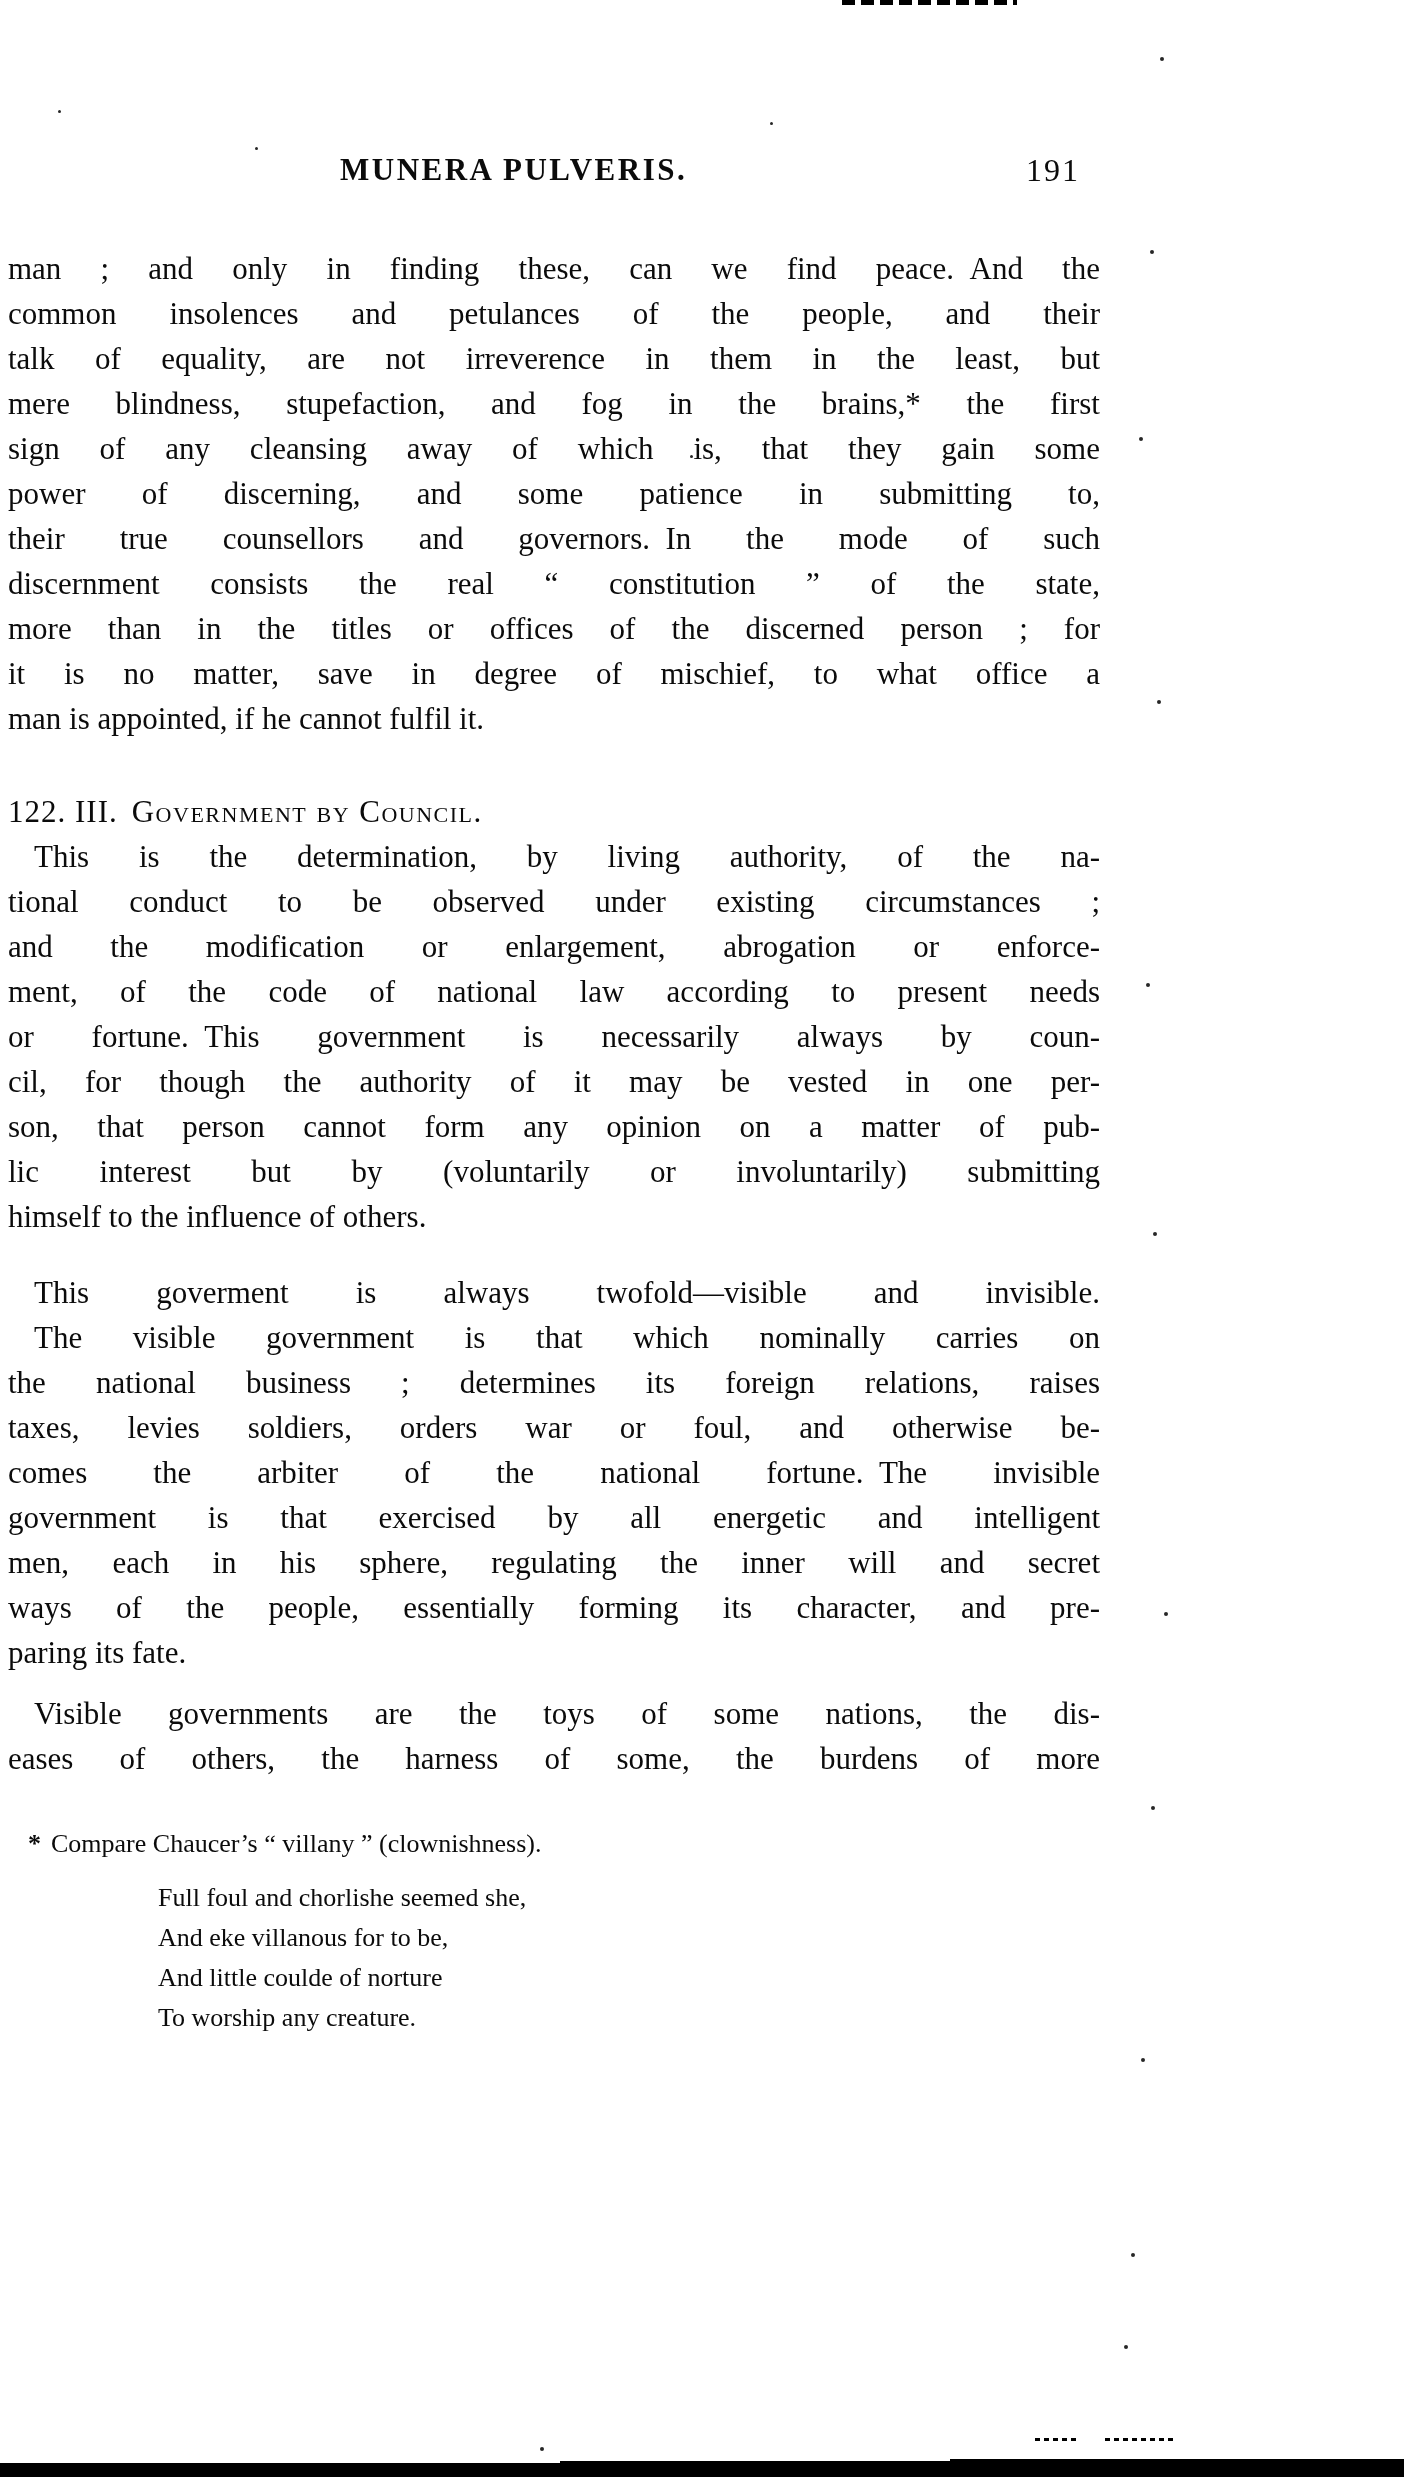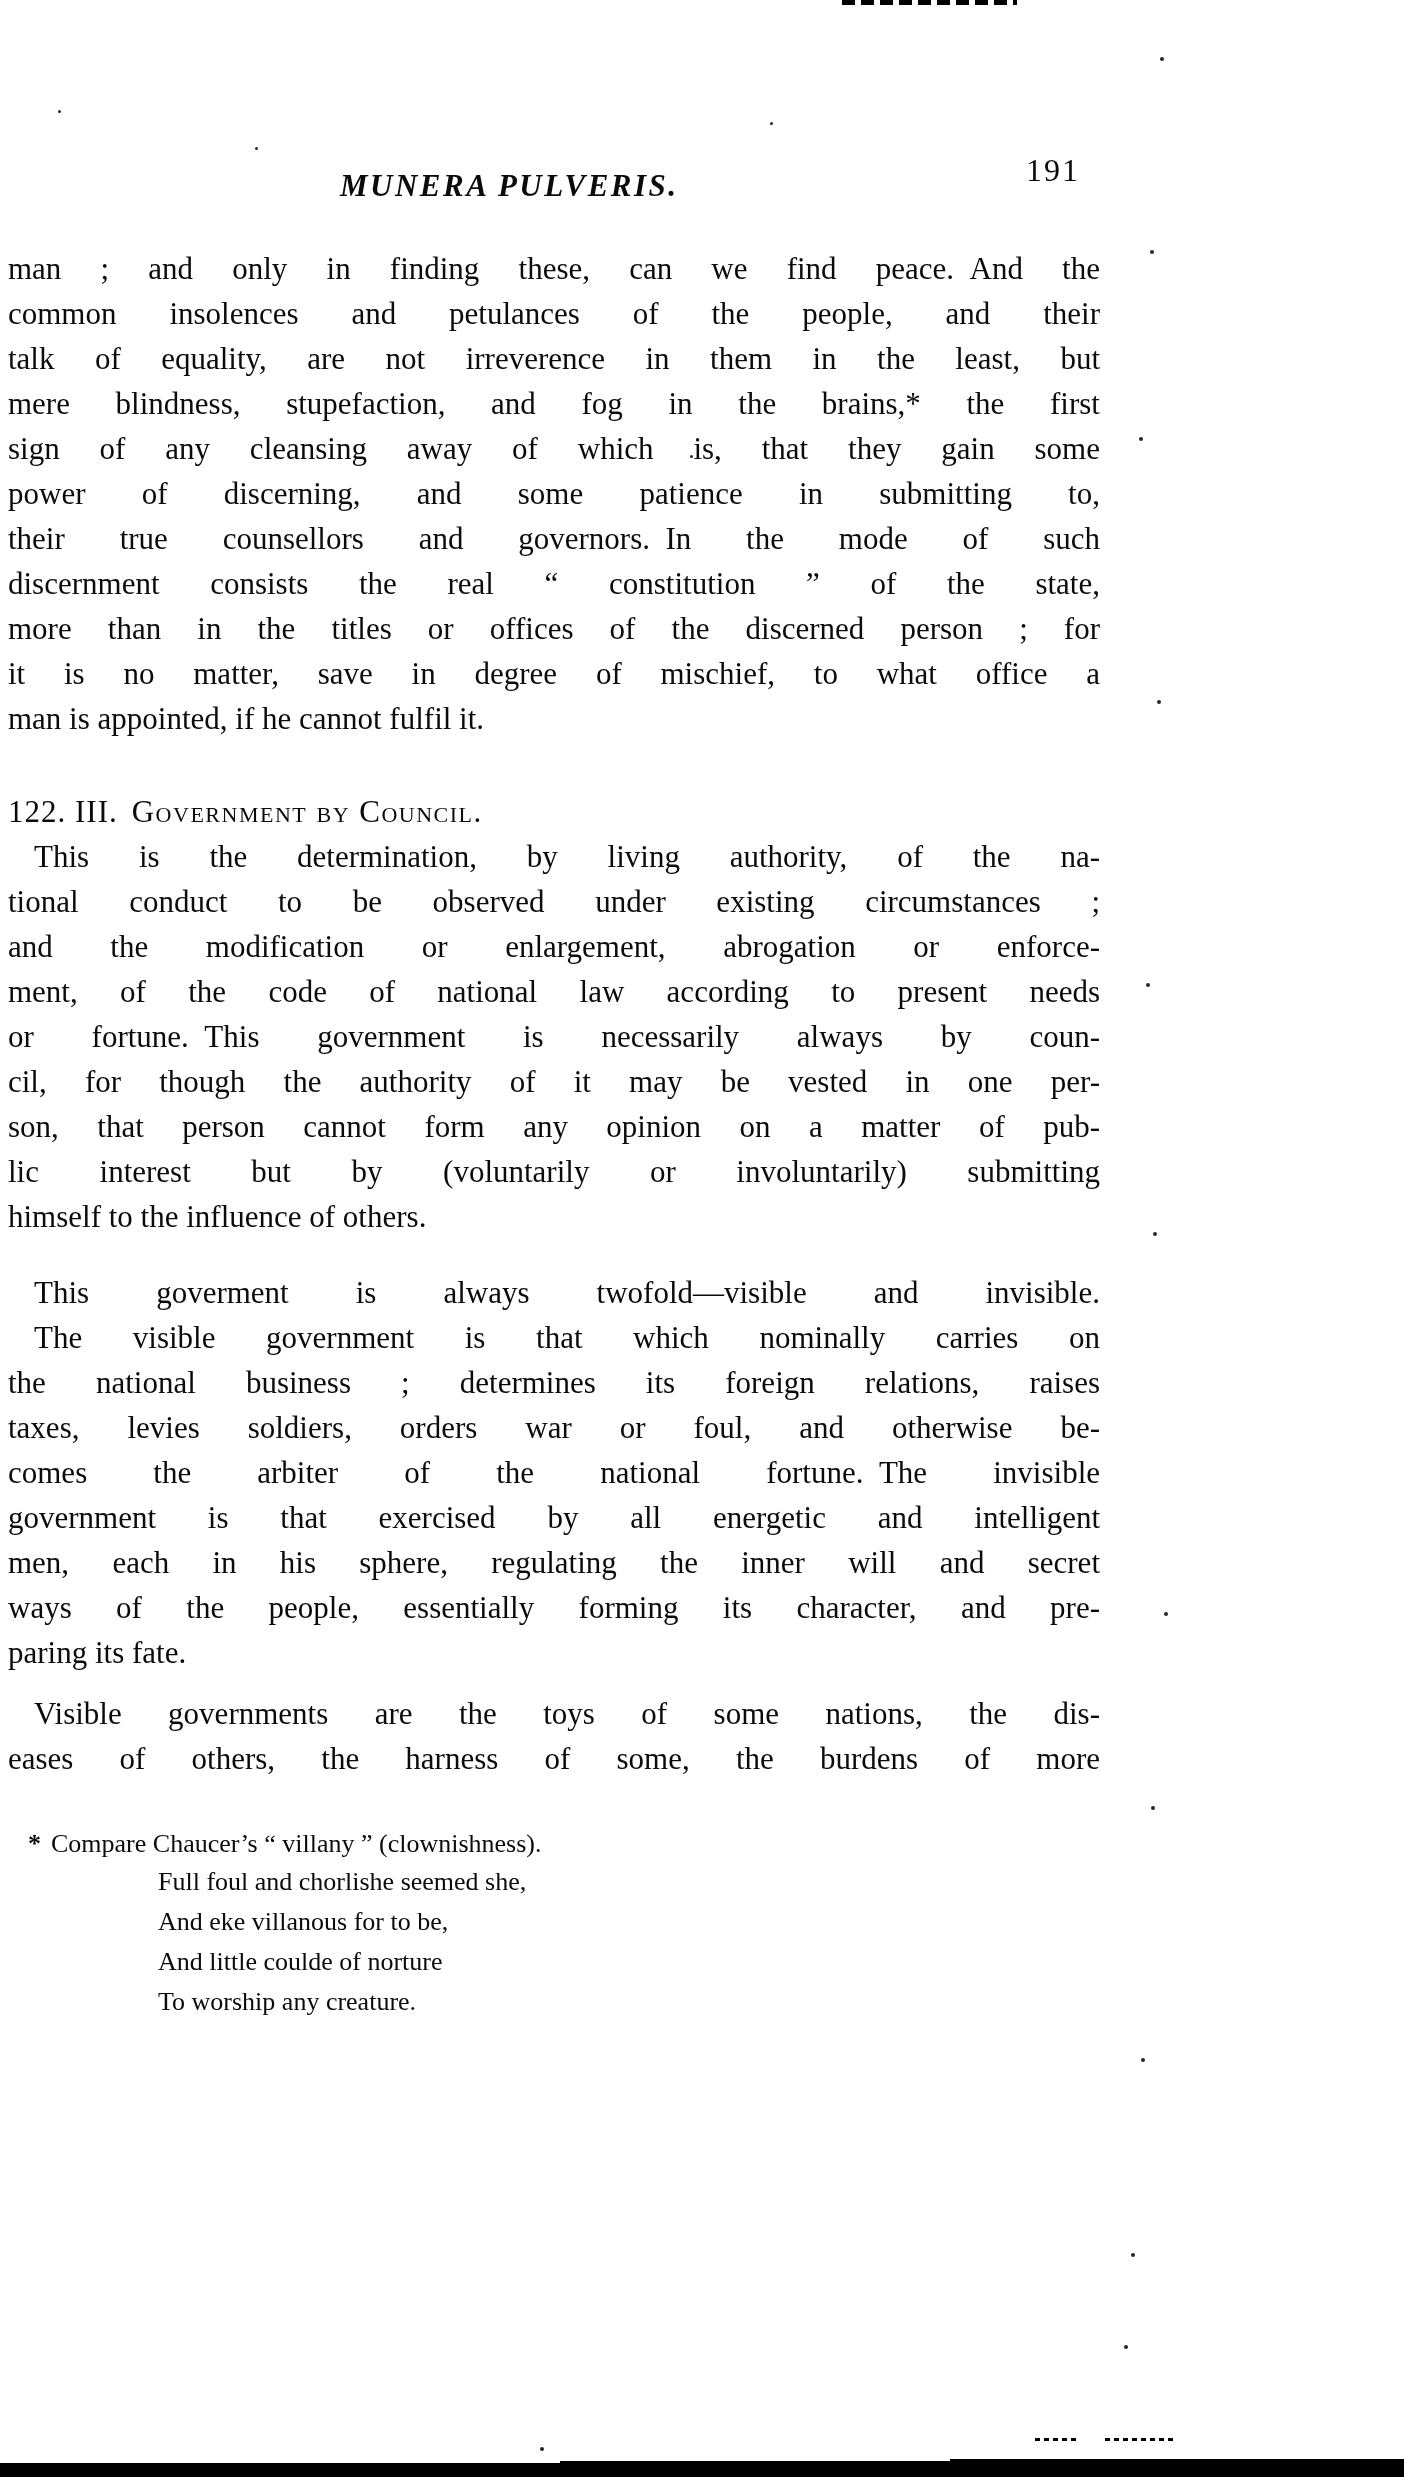--- a/index.html
+++ b/index.html
@@ -9,24 +9,23 @@
     height: 2477px;
     background: #ffffff;
     font-family: "Liberation Serif", "DejaVu Serif", serif;
     color: #0b0b0b;
     overflow: hidden;
   }
   
   .running-header { position: absolute; top: 152px; left: 8px; width: 1092px; height: 50px; }
   .header-title {
     position: absolute; left: 332px; top: 0;
-    font-style: italic; font-weight: bold;
+    font-weight: bold;
     font-size: 31px; letter-spacing: 2.5px;
     white-space: nowrap;
-    margin-top: 16px;
   }
   .page-number {
     position: absolute; left: 1018px; top: 0;
     font-size: 32px; letter-spacing: 2px;
   }
   
   .text-block {
     position: absolute; top: 246px; left: 8px; width: 1092px;
     font-size: 31px; line-height: 45px;
   }
@@ -46,21 +45,21 @@
   .sc { font-variant: small-caps; letter-spacing: 1.5px; }
   .mt22 { margin-top: 31px; }
   .mt16 { margin-top: 16px; }
   
   .footnote {
     position: absolute; top: 1826px; left: 8px; width: 1092px;
     font-size: 26px; line-height: 36px;
   }
   .footnote-intro { padding-left: 20px; }
   .footnote-intro .marker { margin-right: 10px; font-weight: bold; }
-  .verse { padding-left: 150px; line-height: 40px; margin-top: 0; }
+  .verse { padding-left: 150px; line-height: 40px; margin-top: 16px; }
   
   .speck { position: absolute; background: #000; border-radius: 50%; opacity: .85; }
   .top-dashes {
     position: absolute; top: 0; left: 842px; width: 175px; height: 5px;
     background: repeating-linear-gradient(90deg, #000 0 13px, transparent 13px 19px);
   }
   .bottom-dots-1, .bottom-dots-2 {
     position: absolute; top: 2438px; height: 3px;
     background: repeating-linear-gradient(90deg, #000 0 5px, transparent 5px 9px);
   }

